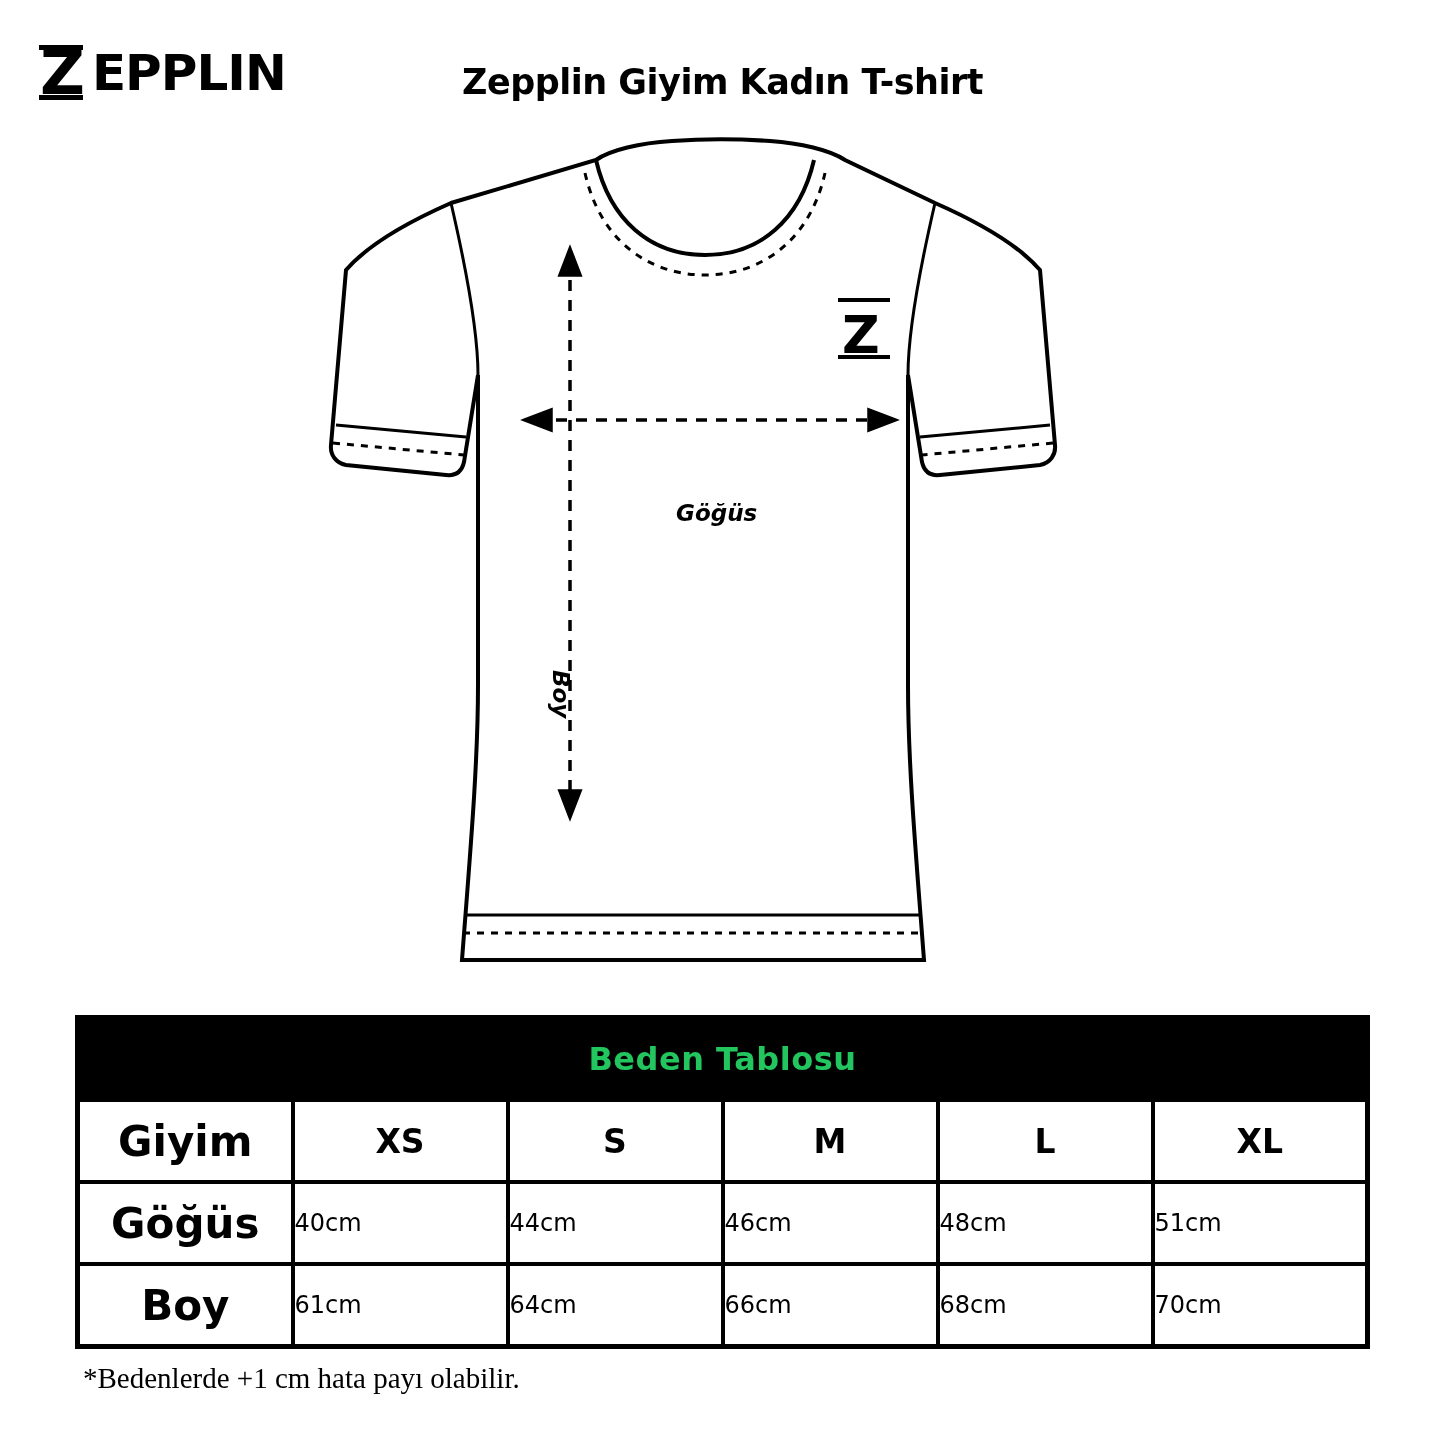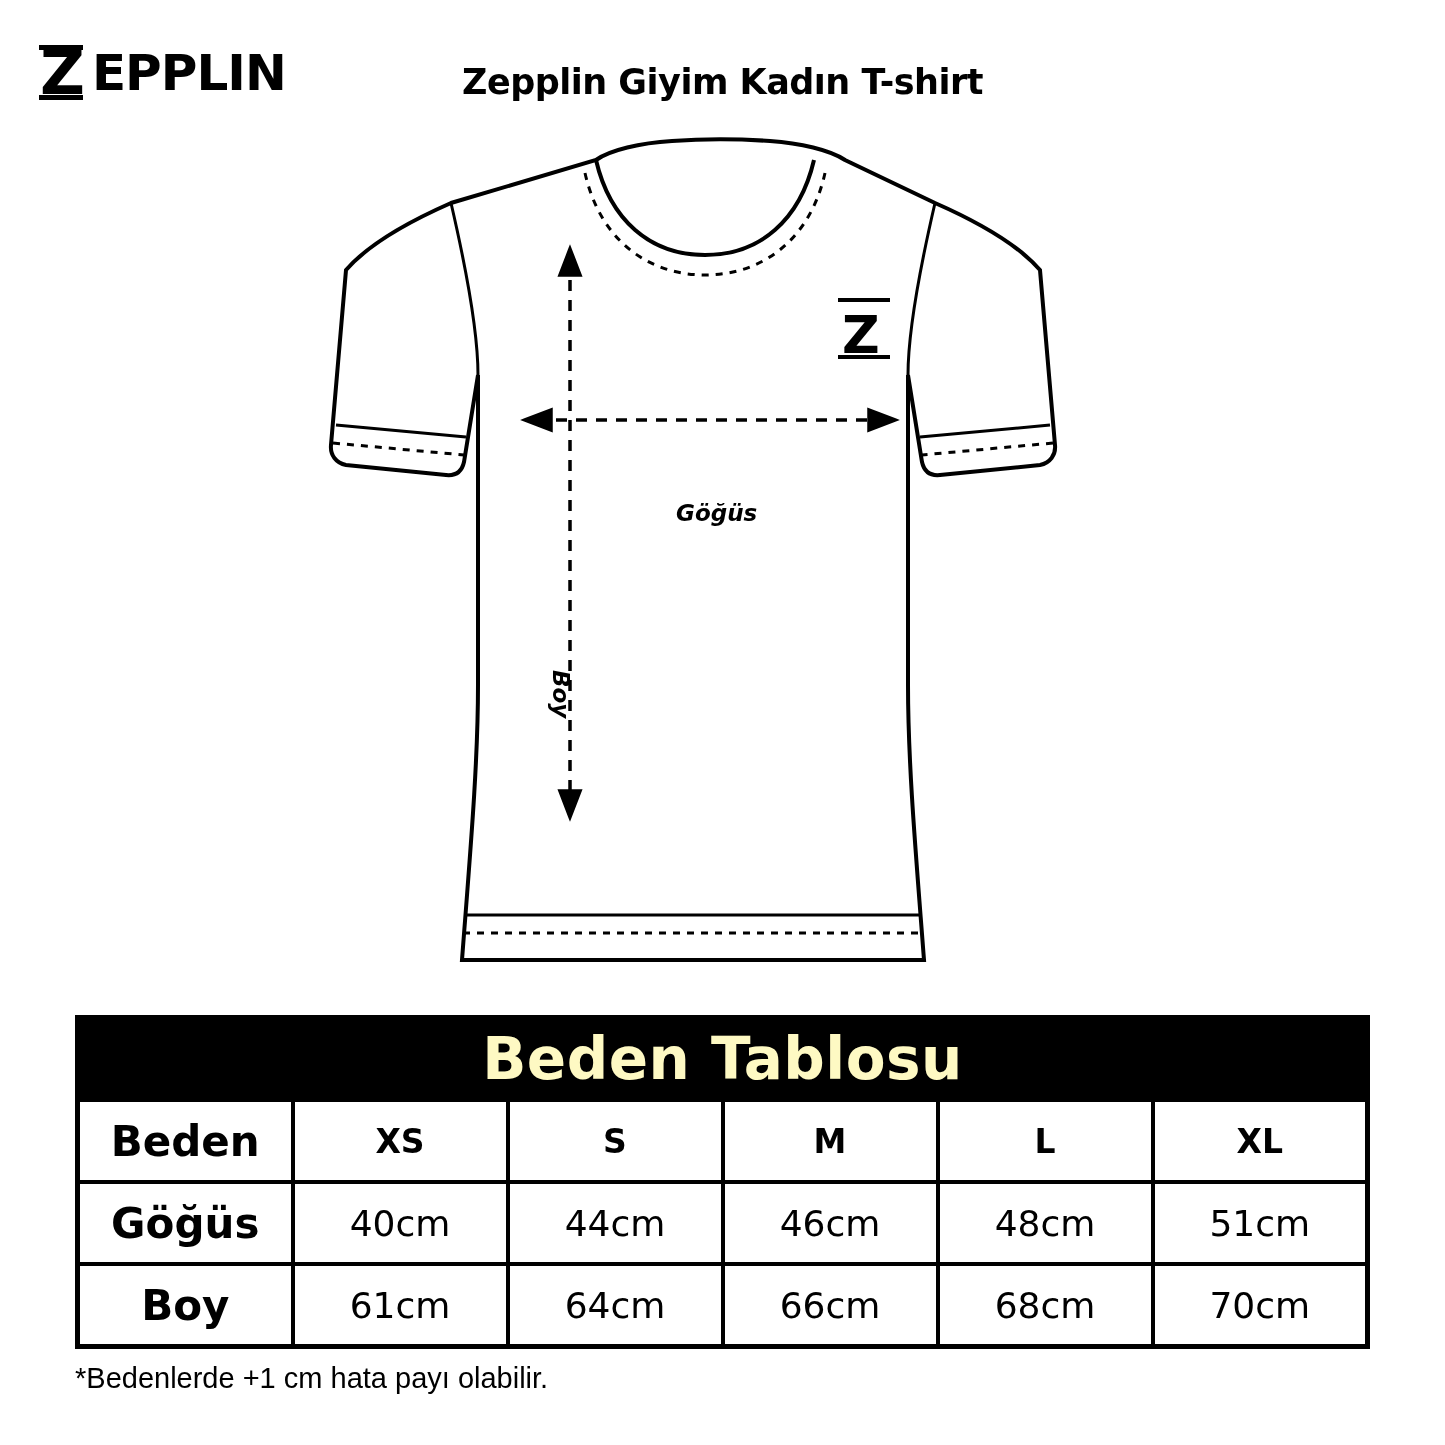--- a/index.html
+++ b/index.html
@@ -117,23 +117,23 @@
     width: 100%;
     table-layout: fixed;
     border: 5px solid #000;
   }
   table.size-table td, table.size-table th {
     border: 4px solid #000;
     padding: 0;
   }
   .tbl-title {
     background: #000;
-    color: #fef9c3;
-    text-align: center;
-    font-size: 58px;
+    color: #22c55e;
+    text-align: center;
+    font-size: 32px;
     font-weight: 700;
     height: 78px;
     letter-spacing: 0.5px;
     font-family: "DejaVu Sans", sans-serif;
   }
   .row-head td {
     height: 78px;
   }
   .cell-rowlabel {
     font-size: 42px;
@@ -145,31 +145,31 @@
     font-size: 33px;
     font-weight: 700;
     text-align: center;
     font-family: "DejaVu Sans", sans-serif;
     margin-left: 44px;
   }
   .row-data td {
     height: 78px;
   }
   .cell-value {
-    font-size: 36px;
-    text-align: center;
+    font-size: 24px;
+    text-align: left;
     padding-left: 16px;
     font-family: "DejaVu Sans", sans-serif;
   }
   .footnote {
     position: absolute;
-    left: 75px;
+    left: 83px;
     top: 1362px;
     font-size: 29px;
-    font-family: Liberation Sans, sans-serif;
+    font-family: Liberation Serif, serif;
   }
 </style>
 </head>
 <body>
 
 <div class="header">
   <div class="brand-logo">
     <span class="brand-z">
       <span class="zbar-top"></span>
       <span>Z</span>
@@ -249,21 +249,21 @@
   <div class="label-boy">Boy</div>
 </div>
 
 <div class="table-wrap">
   <table class="size-table">
     <tbody>
       <tr>
         <td class="tbl-title" colspan="6">Beden Tablosu</td>
       </tr>
       <tr class="row-head">
-        <td class="cell-rowlabel" style="width:340px">Beden</td>
+        <td class="cell-rowlabel" style="width:340px">Giyim</td>
         <td class="cell-sizehead">XS</td>
         <td class="cell-sizehead">S</td>
         <td class="cell-sizehead">M</td>
         <td class="cell-sizehead">L</td>
         <td class="cell-sizehead">XL</td>
       </tr>
       <tr class="row-data">
         <td class="cell-rowlabel">Göğüs</td>
         <td class="cell-value">40cm</td>
         <td class="cell-value">44cm</td>

